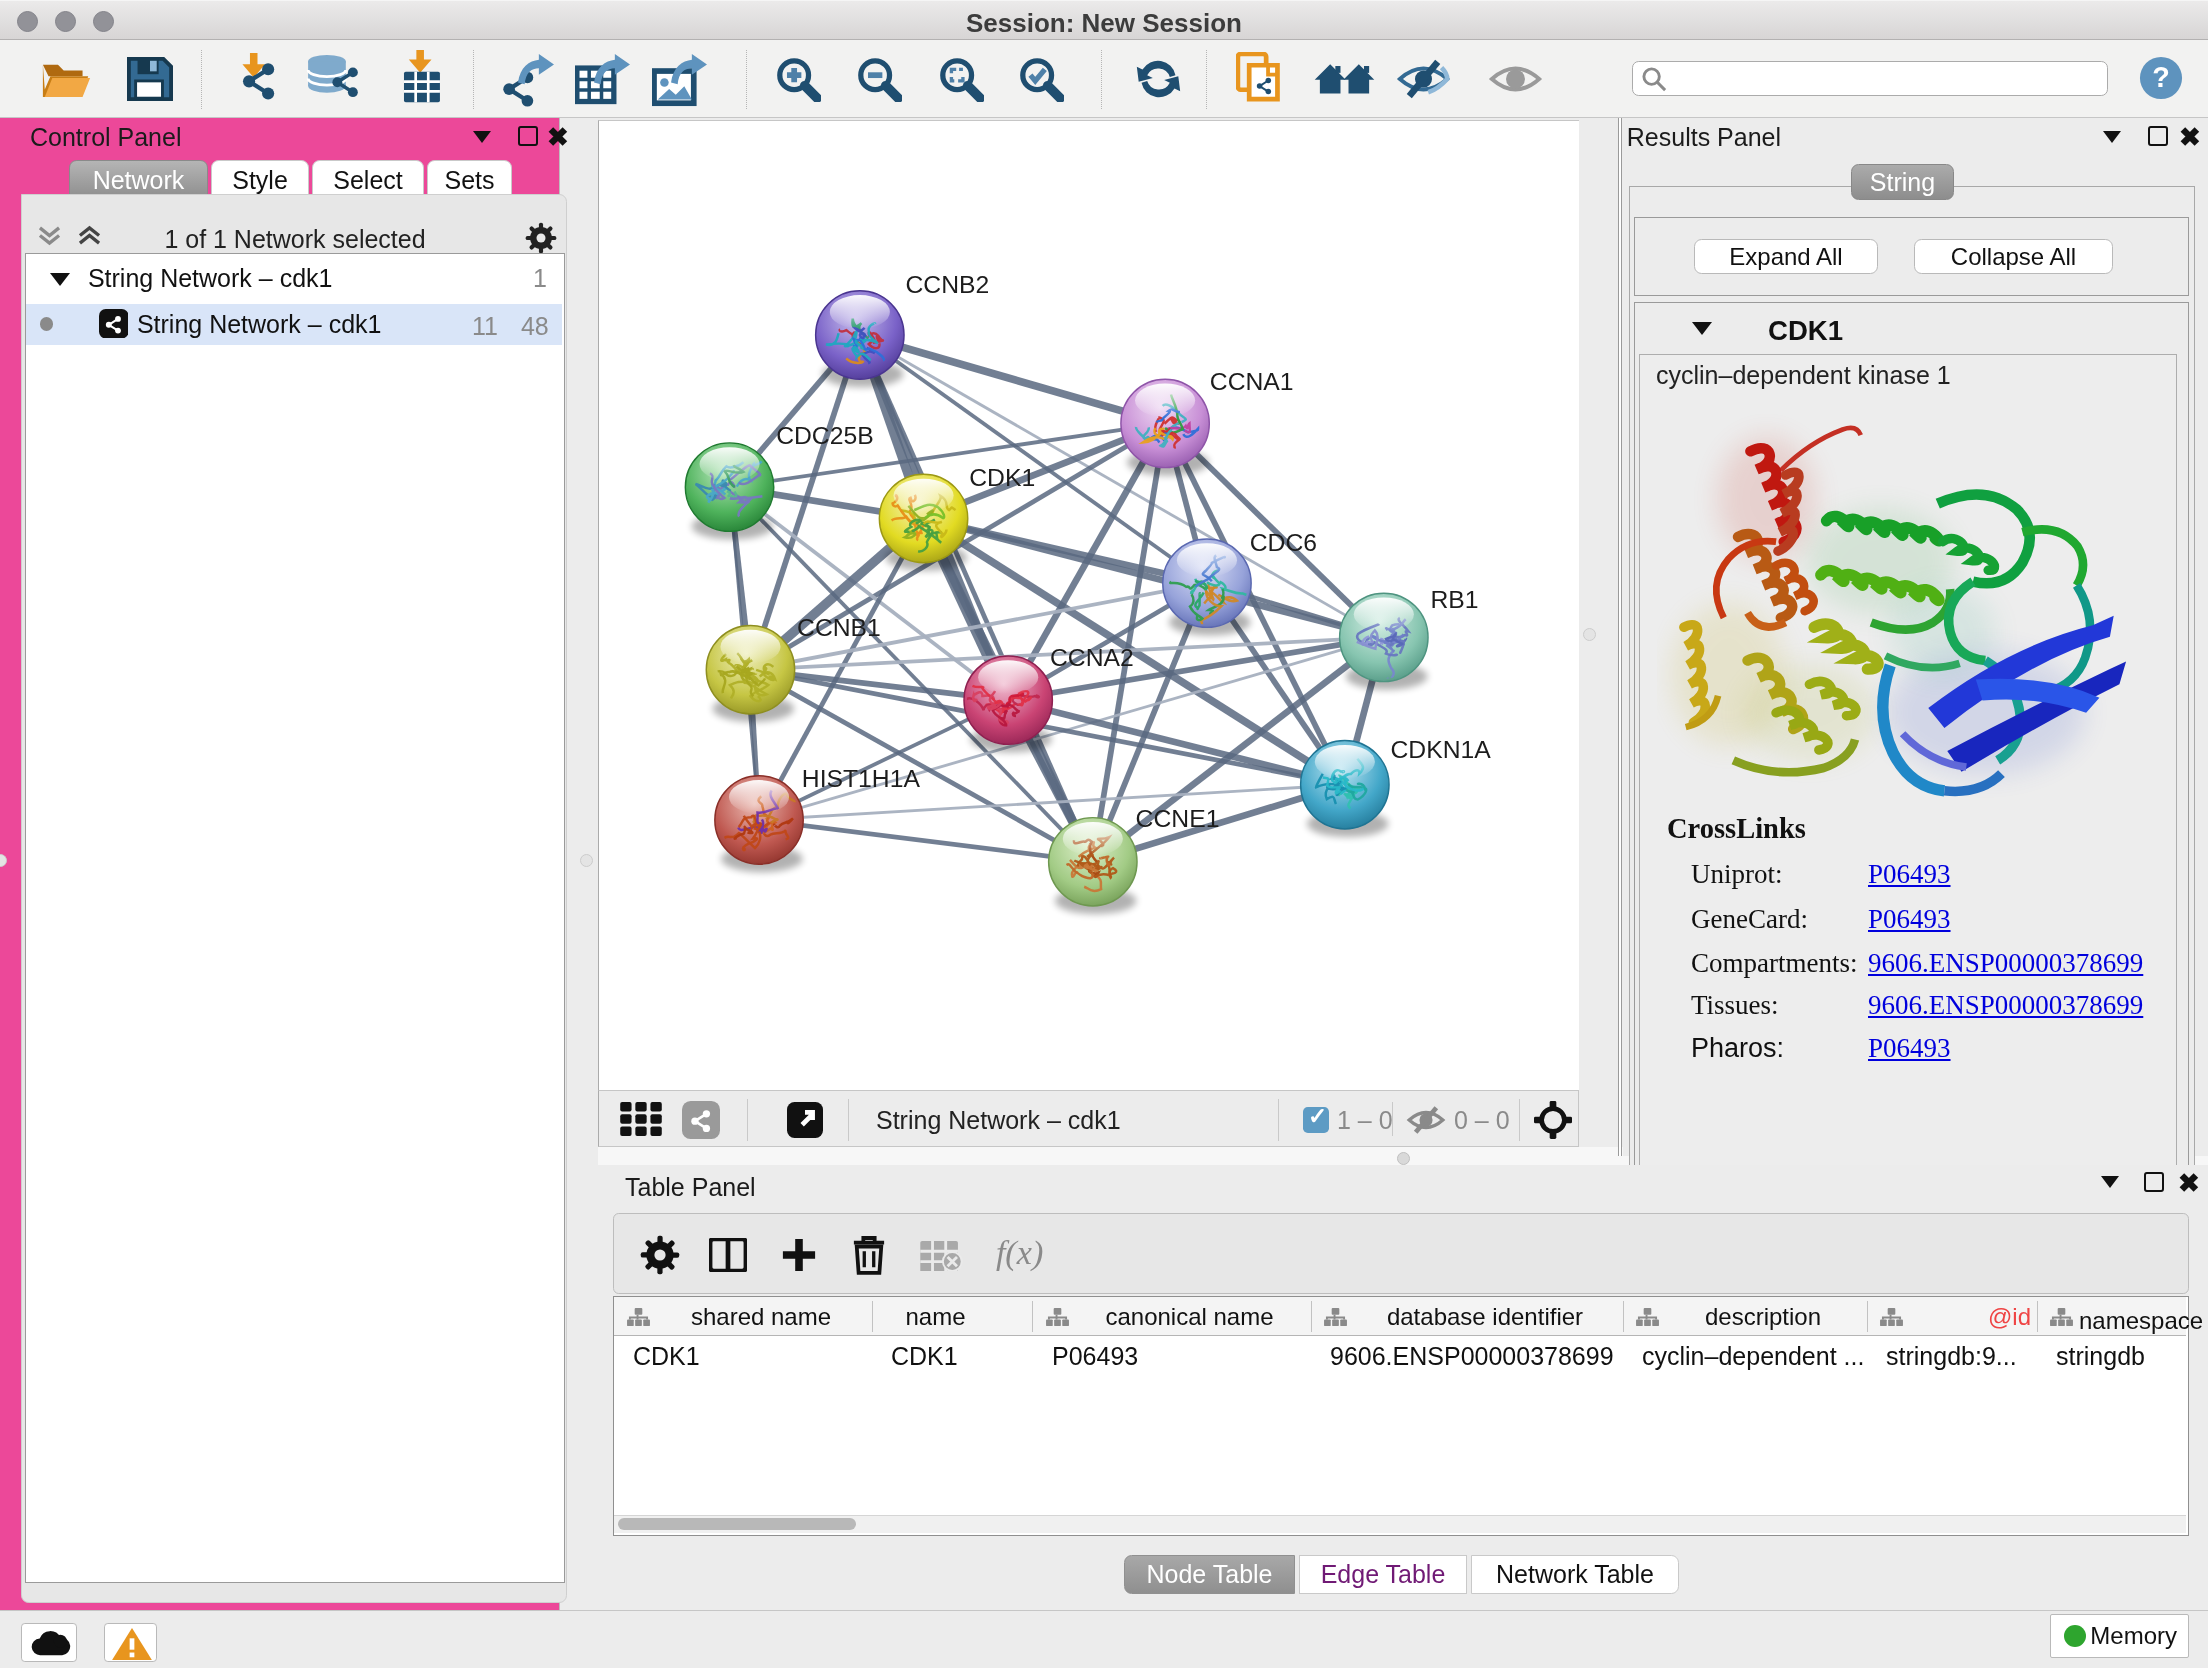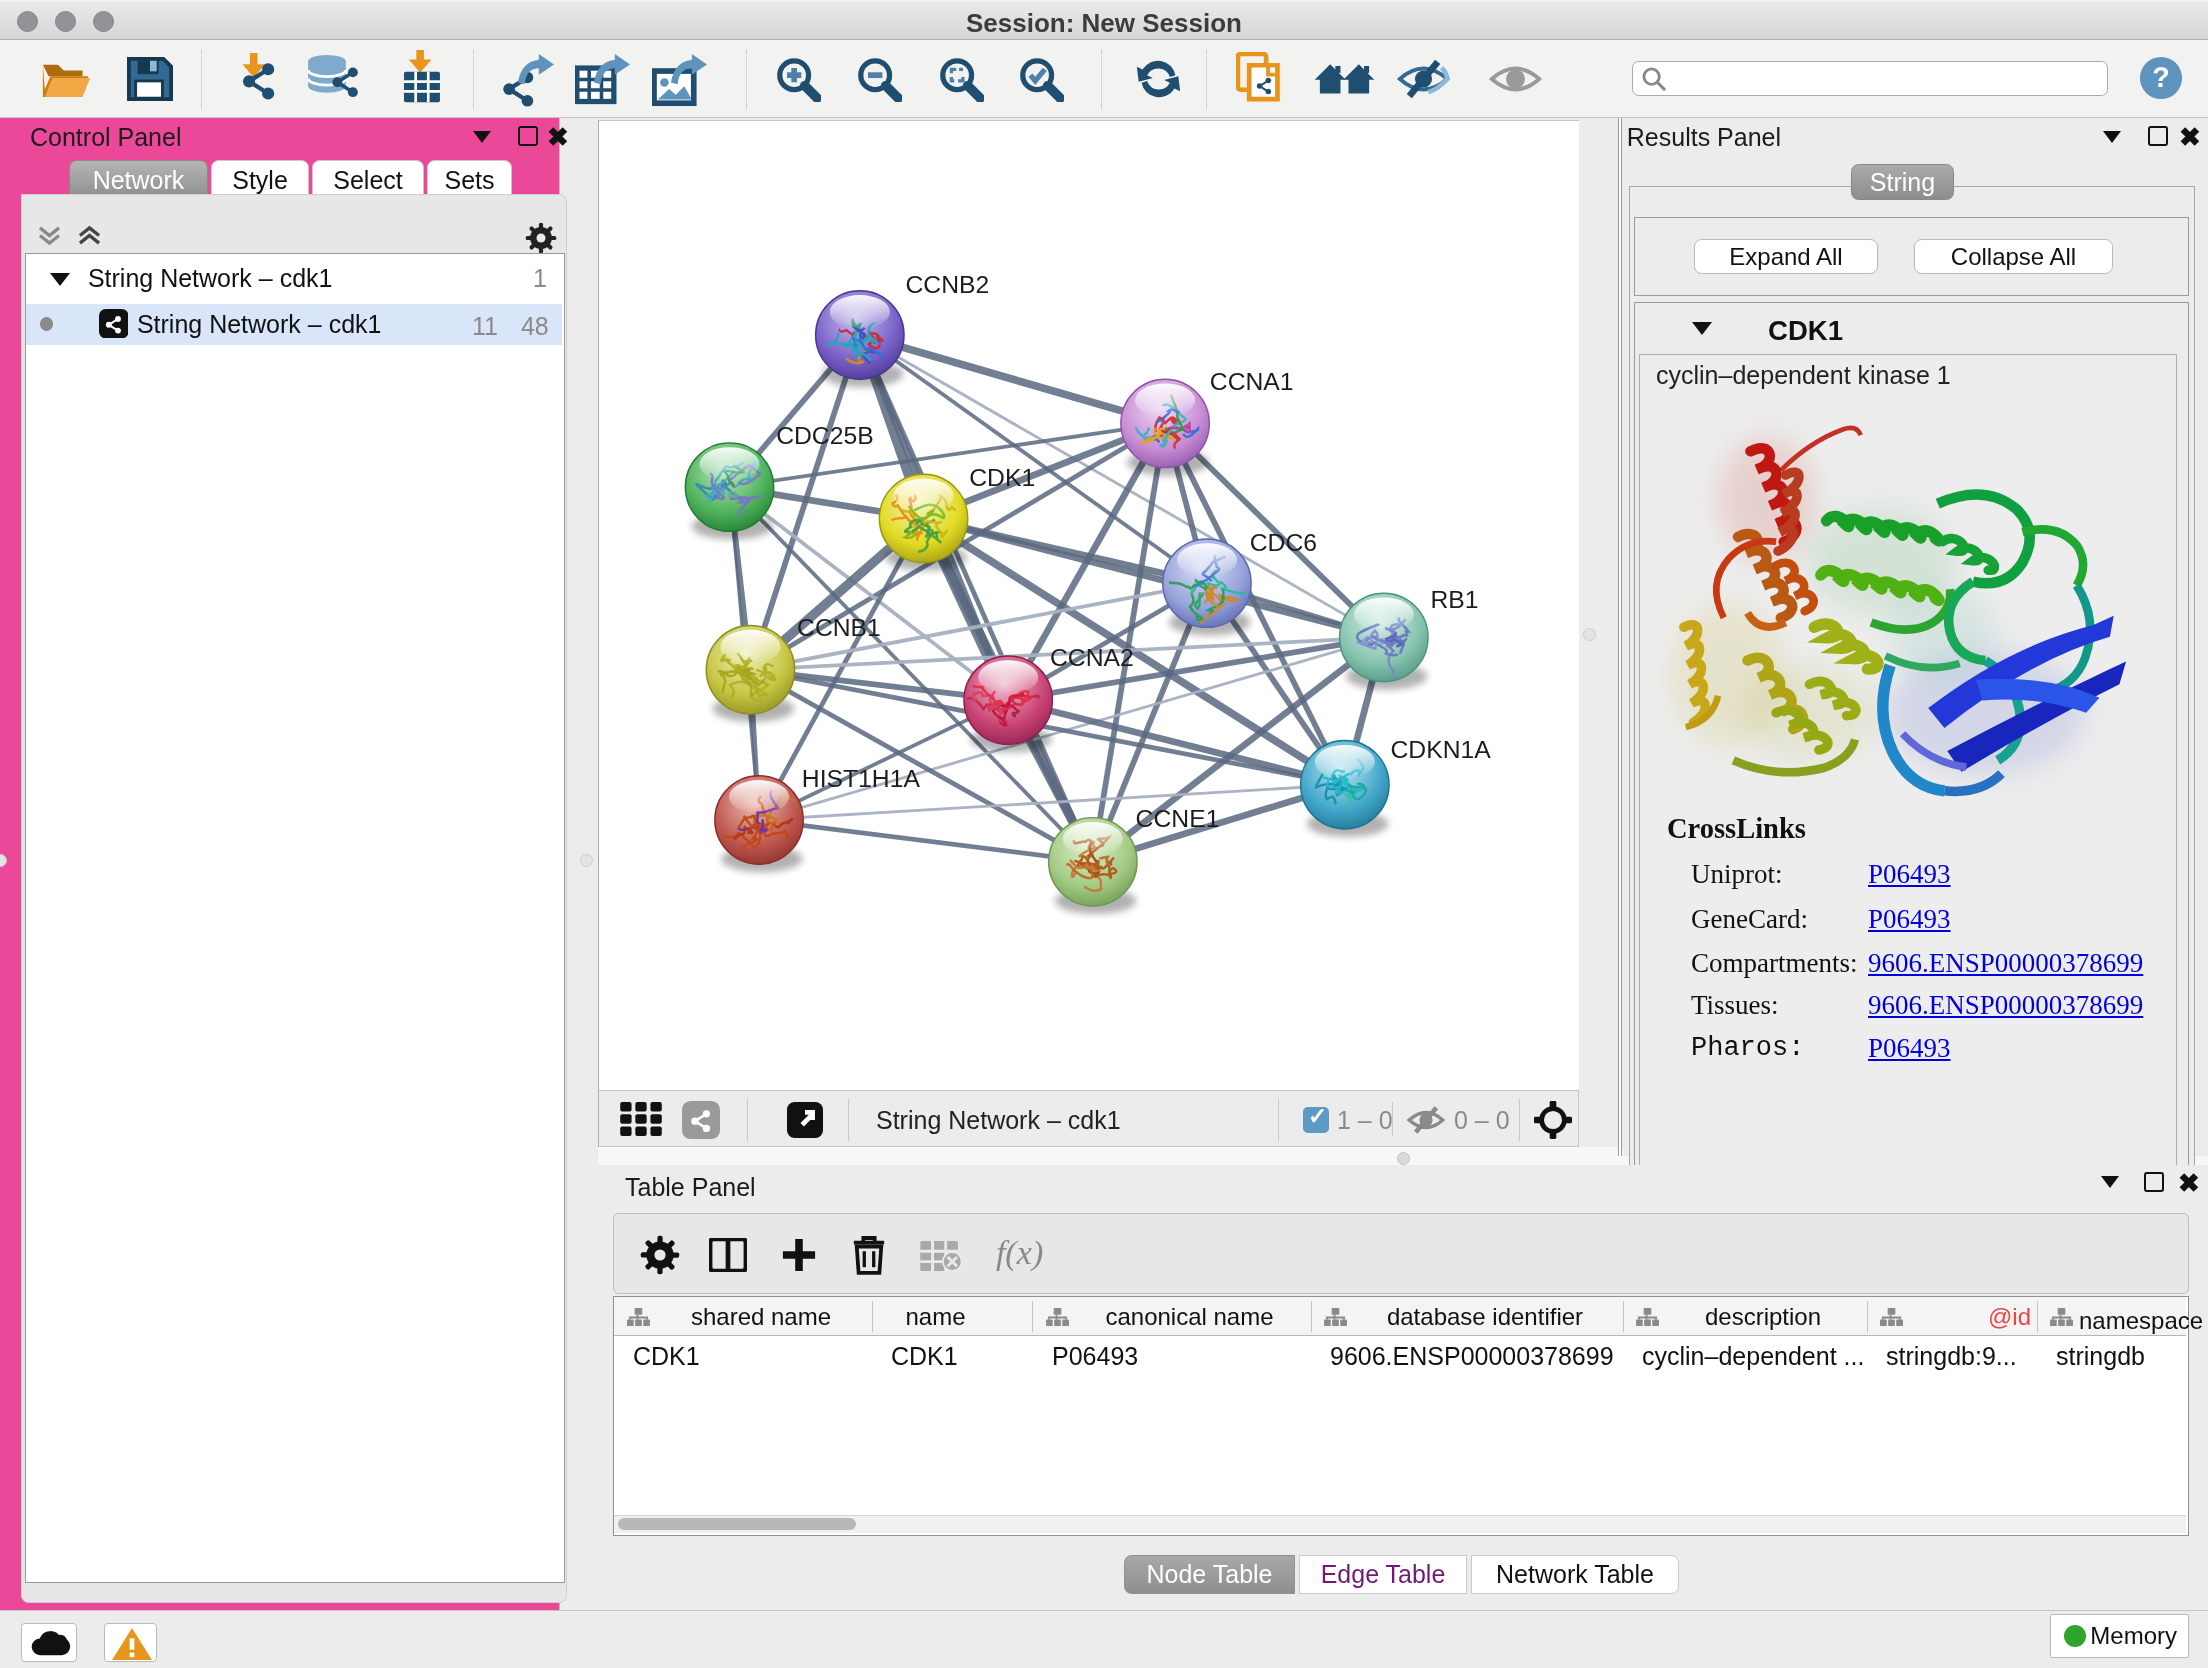--- a/index.html
+++ b/index.html
@@ -169,20 +169,21 @@
 <div class="abs" style="left:211px;top:42px;width:98px;height:40px;background:#fff;color:#111;border:1px solid #c9c9c9;border-radius:7.6px 7.6px 0 0;text-align:center;font-size:25px;line-height:38px">Style</div>
 <div class="abs" style="left:312px;top:42px;width:112px;height:40px;background:#fff;color:#111;border:1px solid #c9c9c9;border-radius:7.6px 7.6px 0 0;text-align:center;font-size:25px;line-height:38px">Select</div>
 <div class="abs" style="left:427px;top:42px;width:85px;height:40px;background:#fff;color:#111;border:1px solid #c9c9c9;border-radius:7.6px 7.6px 0 0;text-align:center;font-size:25px;line-height:38px">Sets</div>
 <div class="abs" style="left:21px;top:76px;width:546px;height:1409px;background:#e7e7e7;border:1px solid #cfcfcf;border-radius:0 7.6px 7.6px 7.6px">
 <div style="position:absolute;left:15px;top:30px;"><svg width="25" height="21" viewBox="0 0 26 22" style="">
           <path d="M3 3 l10 8 10-8 M3 11 l10 8 10-8" fill="none" stroke="#8a8a8a" stroke-width="3.5"></path>
         </svg></div>
 <div style="position:absolute;left:55px;top:30px;"><svg width="25" height="21" viewBox="0 0 26 22" style="">
           <path d="M3 19 l10-8 10 8 M3 11 l10-8 10 8" fill="none" stroke="#444" stroke-width="3.5"></path>
         </svg></div>
+<div class="abs" style="left:0;top:30px;width:546px;text-align:center;font-size:25px;color:#222">1 of 1 Network selected</div>
 <div style="position:absolute;left:503px;top:27px;"><svg width="32" height="32" viewBox="0 0 34 34" style="">
           <circle cx="17.0" cy="17.0" r="11.6" fill="#222"></circle>
           <rect x="14.8" y="0.7" width="4.4" height="7.5" rx="2" fill="#222" transform="rotate(0 17.0 17.0)"></rect>
           <rect x="14.8" y="0.7" width="4.4" height="7.5" rx="2" fill="#222" transform="rotate(45 17.0 17.0)"></rect>
           <rect x="14.8" y="0.7" width="4.4" height="7.5" rx="2" fill="#222" transform="rotate(90 17.0 17.0)"></rect>
           <rect x="14.8" y="0.7" width="4.4" height="7.5" rx="2" fill="#222" transform="rotate(135 17.0 17.0)"></rect>
           <rect x="14.8" y="0.7" width="4.4" height="7.5" rx="2" fill="#222" transform="rotate(180 17.0 17.0)"></rect>
           <rect x="14.8" y="0.7" width="4.4" height="7.5" rx="2" fill="#222" transform="rotate(225 17.0 17.0)"></rect>
           <rect x="14.8" y="0.7" width="4.4" height="7.5" rx="2" fill="#222" transform="rotate(270 17.0 17.0)"></rect>
           <rect x="14.8" y="0.7" width="4.4" height="7.5" rx="2" fill="#222" transform="rotate(315 17.0 17.0)"></rect>
@@ -655,21 +656,21 @@
 <div class="abs" style="left:33px;top:243px;font-size:25px;color:#222">cyclin–dependent kinase 1</div>
 <div class="abs" style="left:44px;top:695px;font-family:'Liberation Serif',serif;font-size:28.5px;font-weight:bold;color:#111">CrossLinks</div>
 <div class="abs" style="left:68px;top:741px;font-family:'Liberation Serif',serif;font-size:27px;color:#111">Uniprot:</div>
 <div class="abs" style="left:245px;top:741px;font-family:'Liberation Serif',serif;font-size:27px;color:#0000DD;text-decoration:underline">P06493</div>
 <div class="abs" style="left:68px;top:786px;font-family:'Liberation Serif',serif;font-size:27px;color:#111">GeneCard:</div>
 <div class="abs" style="left:245px;top:786px;font-family:'Liberation Serif',serif;font-size:27px;color:#0000DD;text-decoration:underline">P06493</div>
 <div class="abs" style="left:68px;top:830px;font-family:'Liberation Serif',serif;font-size:27px;color:#111">Compartments:</div>
 <div class="abs" style="left:245px;top:830px;font-family:'Liberation Serif',serif;font-size:27px;color:#0000DD;text-decoration:underline">9606.ENSP00000378699</div>
 <div class="abs" style="left:68px;top:872px;font-family:'Liberation Serif',serif;font-size:27px;color:#111">Tissues:</div>
 <div class="abs" style="left:245px;top:872px;font-family:'Liberation Serif',serif;font-size:27px;color:#0000DD;text-decoration:underline">9606.ENSP00000378699</div>
-<div class="abs" style="left:68px;top:915px;font-family:Liberation Mono, monospace;font-size:27px;color:#111">Pharos:</div>
+<div class="abs" style="left:68px;top:915px;font-family:Liberation Sans, sans-serif;font-size:27px;color:#111">Pharos:</div>
 <div class="abs" style="left:245px;top:915px;font-family:'Liberation Serif',serif;font-size:27px;color:#0000DD;text-decoration:underline">P06493</div>
 </div>
 <svg width="533" height="447" viewBox="0 0 560 470" style="position:absolute;left:1657px;top:399px">
     <defs>
       <filter id="rblur" x="-60%" y="-60%" width="220%" height="220%">
         <feGaussianBlur stdDeviation="14"></feGaussianBlur>
       </filter>
     </defs>
     <ellipse cx="115" cy="105" rx="52" ry="66" fill="#C84030" opacity="0.16" filter="url(#rblur)"></ellipse>
     <ellipse cx="75" cy="290" rx="60" ry="75" fill="#C0AC20" opacity="0.16" filter="url(#rblur)"></ellipse>

